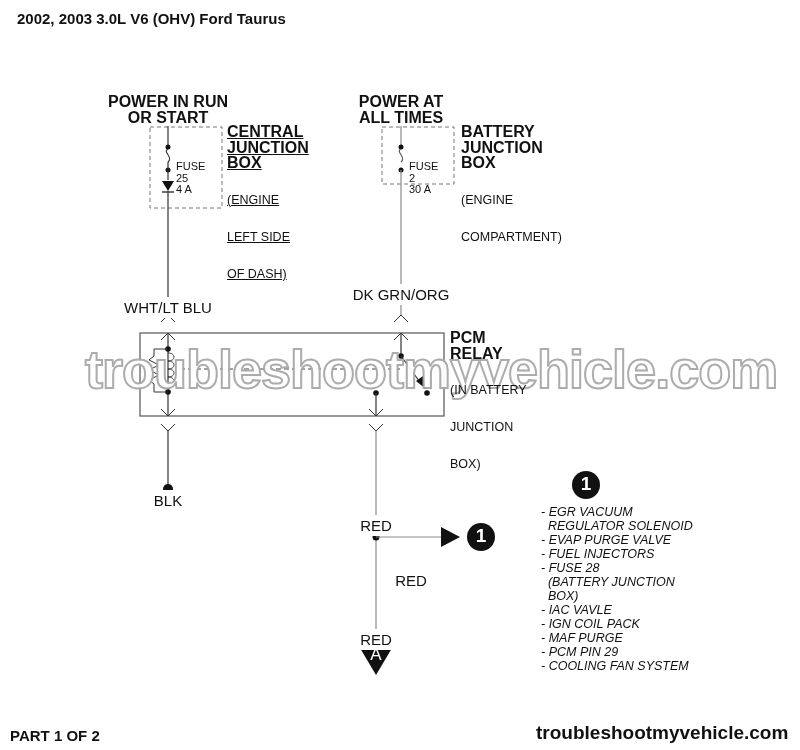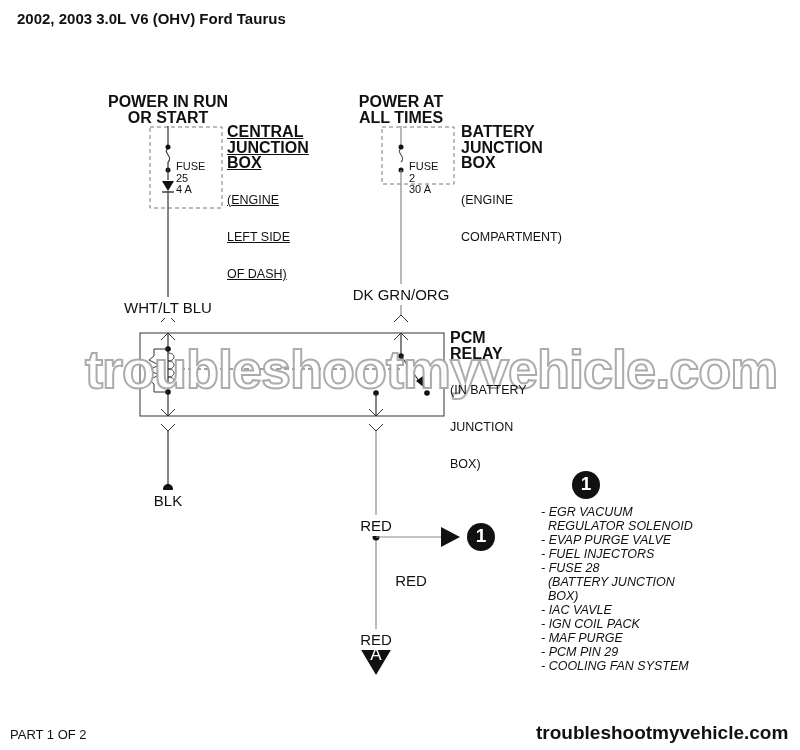--- a/index.html
+++ b/index.html
@@ -5,21 +5,21 @@
   html, body { margin: 0; padding: 0; background: #ffffff; }
   body { width: 800px; height: 750px; position: relative; overflow: hidden;
          font-family: "Liberation Sans", sans-serif; color: #111; }
   .abs { position: absolute; }
   .title-block { left: 17px; top: 9px; font-weight: bold; font-size: 15px; line-height: 19px; }
   .title-block div { white-space: nowrap; }
   .lbl { font-size: 12.5px; line-height: 15px; white-space: nowrap; margin-top: 22px; }
   .lbl-b { font-weight: bold; font-size: 16px; line-height: 15.5px; white-space: nowrap; }
   .center { text-align: center; }
   .wire-lbl { font-size: 15px; background: #fff; padding: 2px 0; white-space: nowrap; margin-top: 41px; }
-  .footer-left { left: 10px; top: 727px; font-weight: normal; font-size: 13px; }
+  .footer-left { left: 10px; top: 727px; font-weight: bold; font-size: 15px; }
   .footer-right { left: 536px; top: 722px; font-weight: bold; font-size: 19px; }
   .list { left: 541px; top: 505px; font-size: 12.5px; line-height: 14px; font-style: italic; }
   .list div { white-space: nowrap; }
   svg { position: absolute; left: 0; top: 0; }
   .watermark { left: 85px; top: 338px; font-size: 54px; font-weight: bold; color: #fff;
                -webkit-text-stroke: 2px #a8a8a8; letter-spacing: -1px; white-space: nowrap; opacity: 0.95; }
 </style>
 </head>
 <body>
 

